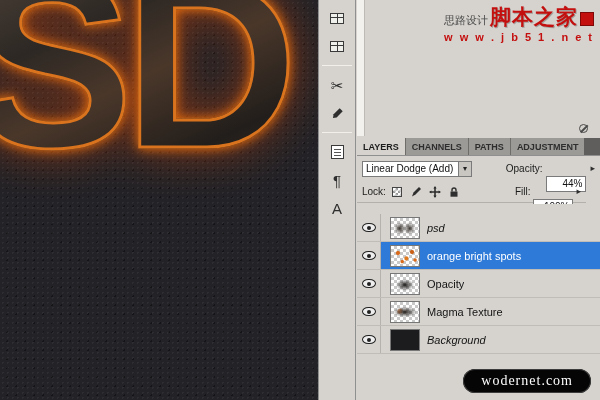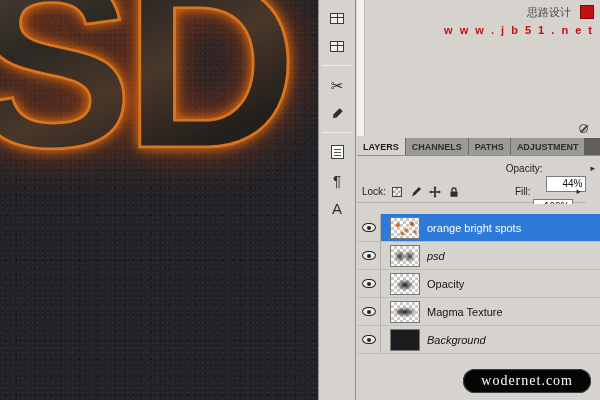--- a/index.html
+++ b/index.html
@@ -34,21 +34,21 @@
   .dock-sep{width:30px;height:1px;background:#a6a39e;border-bottom:1px solid #f0efec;margin:5px 0;}
   .note-icon{width:13px;height:14px;border:1px solid #3a3a3a;background:#fff;position:relative;}
   .note-icon::before{content:'';position:absolute;left:2px;right:2px;top:3px;height:1px;background:#555;box-shadow:0 3px 0 #555,0 6px 0 #555;}
 
   
   .rightpanel{position:absolute;left:357px;top:0;width:243px;height:400px;background:#d6d3ce;}
   .gutter{position:absolute;left:0;top:0;width:8px;height:136px;background:#f2f1ee;border-right:1px solid #bdbab5;}
 
   
   .wm-top{position:absolute;top:5px;right:6px;text-align:right;line-height:1.15;}
-  .wm-line1{display:flex;align-items:flex-end;justify-content:flex-end;gap:9px;}
+  .wm-line1{display:flex;align-items:flex-end;justify-content:flex-end;gap:2px;}
   .wm-prefix{font-size:11px;color:#4a4a4a;padding-bottom:3px;}
   .wm-brand{font-size:21px;font-weight:bold;color:#c40f0f;letter-spacing:1px;
             text-shadow:1px 1px 0 rgba(0,0,0,.25);}
   .wm-badge{width:14px;height:14px;background:#c40f0f;display:inline-block;margin-bottom:3px;
             box-shadow:inset 0 0 0 1px #7e0808;}
   .wm-line2{font-size:11px;font-weight:bold;color:#c40f0f;letter-spacing:2px;margin-top:2px;}
 
   
   .no-icon{position:absolute;top:124px;right:12px;width:9px;height:9px;border:1.5px solid #4a4a4a;
            border-radius:50%;}
@@ -159,35 +159,40 @@
       <span>A</span>
     </button>
   </div>
 
   <div class="rightpanel">
     <div class="gutter"></div>
 
     <div class="wm-top">
       <div class="wm-line1">
         <span class="wm-prefix">思路设计</span>
+        <span class="wm-brand">脚本之家</span>
         <span class="wm-badge"></span>
       </div>
       <div class="wm-line2">w w w . j b 5 1 . n e t</div>
     </div>
 
     <span class="no-icon"></span>
 
     <div class="tabs">
       <div class="tab active">LAYERS</div>
       <div class="tab">CHANNELS</div>
       <div class="tab">PATHS</div>
       <div class="tab cut">ADJUSTMENT</div>
     </div>
 
     <div class="blend-row">
+      <div class="dropdown">
+        <span class="dd-text">Linear Dodge (Add)</span>
+        <span class="dd-arrow">▾</span>
+      </div>
       <span class="lbl">Opacity:</span>
       <div class="valbox">
         <span>44%</span>
       </div>
       <span class="stepper">▸</span>
     </div>
 
     <div class="lock-row">
       <span class="lbl" style="margin-left:0;">Lock:</span>
       <button class="lockbtn">
@@ -212,38 +217,38 @@
       </button>
       <span class="lbl">Fill:</span>
       <div class="valbox">
         <span>100%</span>
       </div>
       <span class="stepper">▸</span>
     </div>
 
     <div class="layer-list">
 
+      <div class="layer-row">
+        <div class="eye-cell">
+          <span class="eye"></span>
+        </div>
+        <div class="thumb checker">
+          <span class="blob b-psd"></span>
+        </div>
+        <span class="layer-name italic">psd</span>
+      </div>
+
       <div class="layer-row selected">
         <div class="eye-cell">
           <span class="eye"></span>
         </div>
         <div class="thumb checker">
           <span class="blob b-orange"></span>
         </div>
         <span class="layer-name">orange bright spots</span>
-      </div>
-
-      <div class="layer-row">
-        <div class="eye-cell">
-          <span class="eye"></span>
-        </div>
-        <div class="thumb checker">
-          <span class="blob b-psd"></span>
-        </div>
-        <span class="layer-name italic">psd</span>
       </div>
 
       <div class="layer-row">
         <div class="eye-cell">
           <span class="eye"></span>
         </div>
         <div class="thumb checker">
           <span class="blob b-shadow"></span>
         </div>
         <span class="layer-name">Opacity</span>

